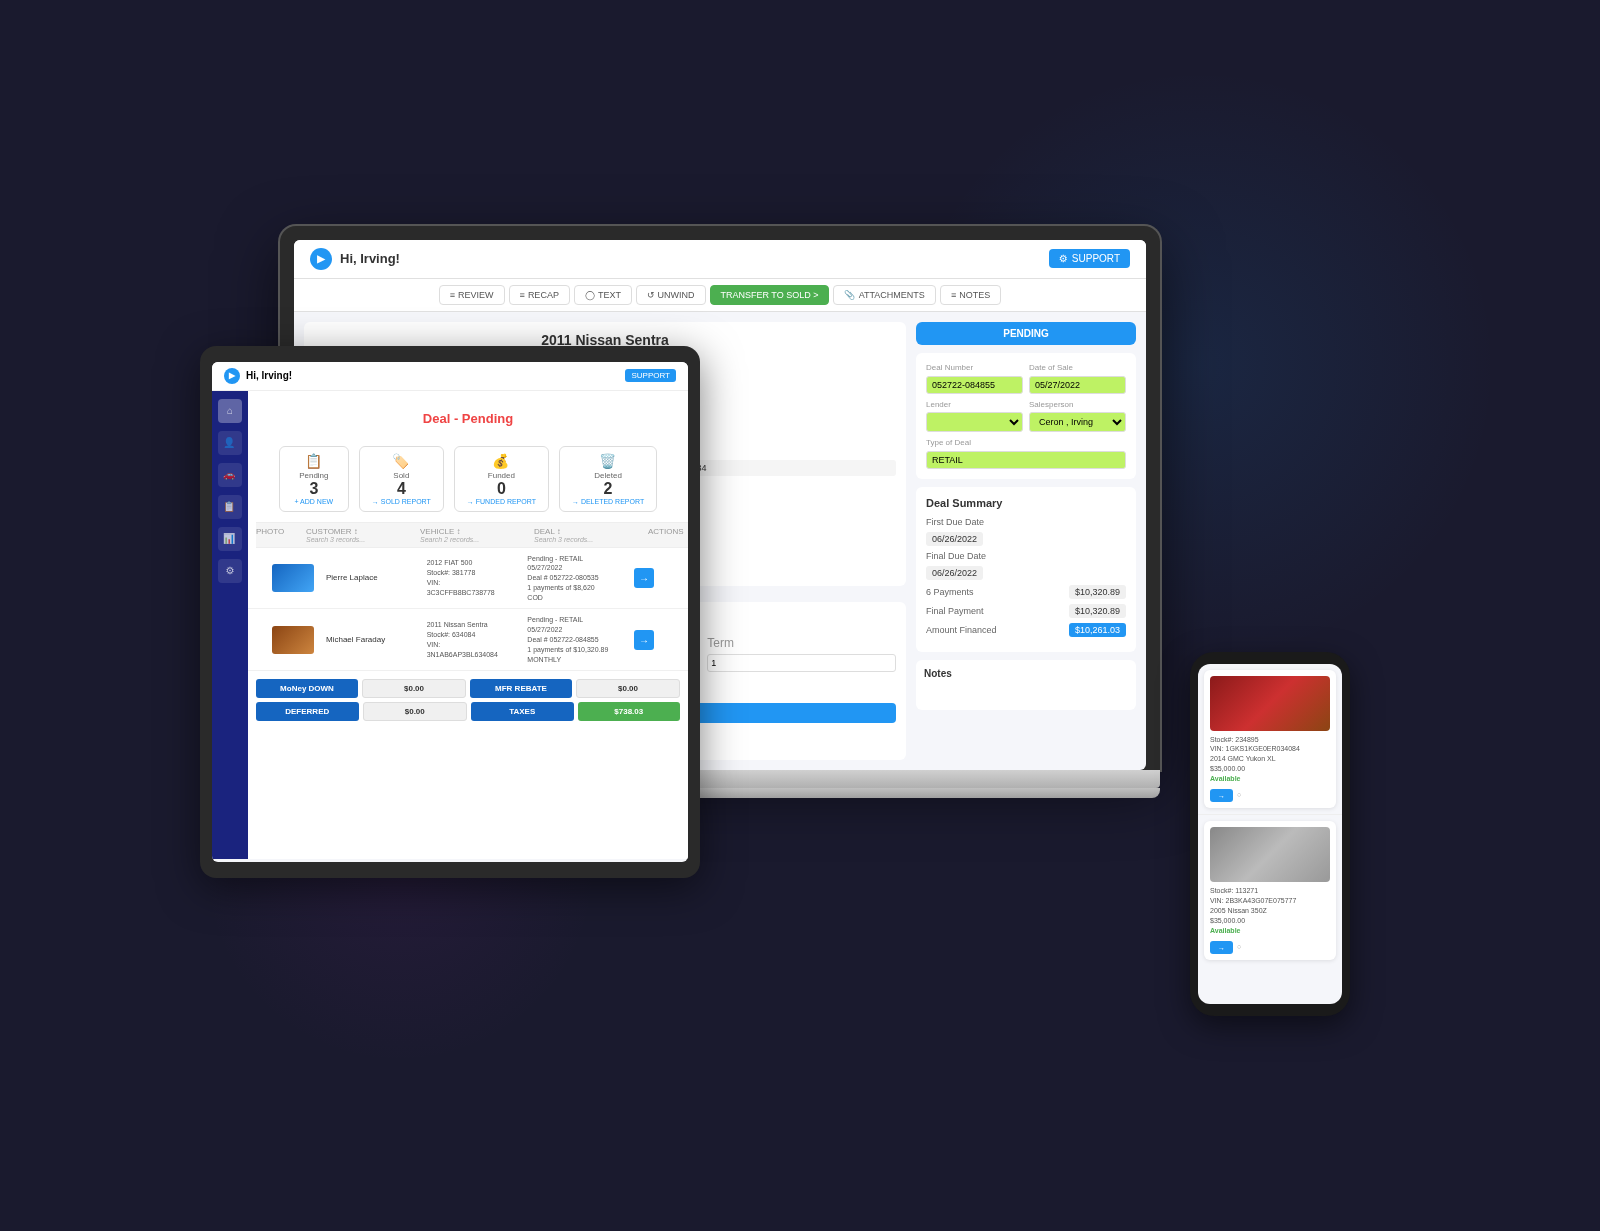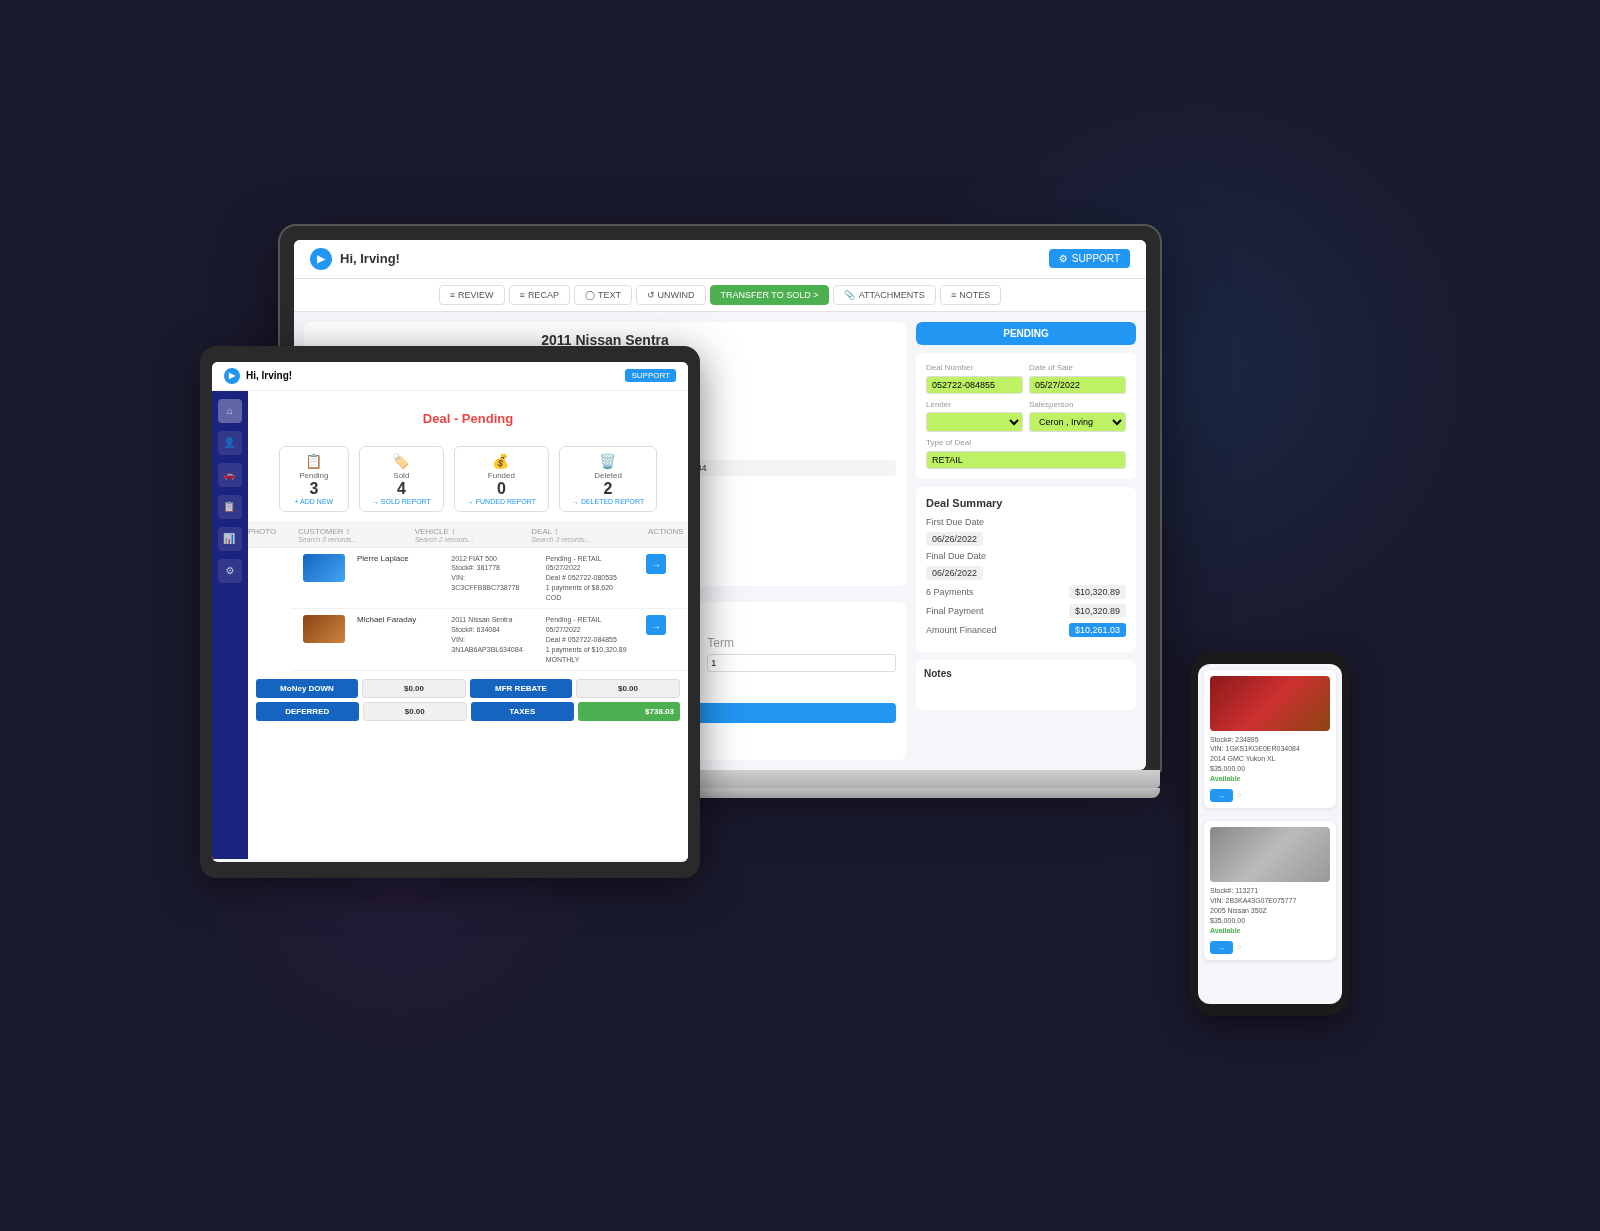--- a/index.html
+++ b/index.html
@@ -581,40 +581,40 @@
     .status-card.orange .status-card-icon { color: #FF5722; }
 
     .table-header {
       display: flex;
       background: #f5f5f5;
       padding: 4px 0;
       font-size: 8px;
       color: #999;
       border-top: 1px solid #eee;
       border-bottom: 1px solid #eee;
+      margin-left: 8px;
     }
 
     .table-col-photo { width: 50px; }
     .table-col-customer { flex: 1; }
     .table-col-vehicle { flex: 1; }
     .table-col-deal { flex: 1; }
     .table-col-actions { width: 40px; }
 
     .table-search {
       font-size: 7px;
       color: #aaa;
       font-style: italic;
     }
 
     .table-row {
       display: flex;
-      align-items: flex-start;
-      padding: 6px 12px;
+      align-items: center;
+      padding: 6px 24px;
       border-bottom: 1px solid #f0f0f0;
-      margin-left: 43px;
     }
 
     .car-thumb-blue {
       background: linear-gradient(135deg, #1565C0, #42A5F5);
       width: 42px;
       height: 28px;
       border-radius: 3px;
     }
 
     .car-thumb-red {
@@ -684,21 +684,21 @@
       padding: 4px 6px;
       border-radius: 3px;
       font-size: 8px;
       font-weight: 600;
       text-align: center;
       cursor: pointer;
       border: none;
     }
 
     .btn-blue { background: #1565C0; color: white; }
-    .btn-value { background: #4CAF50; color: white; text-align: right; }
+    .btn-value { background: #4CAF50; color: white; }
     .btn-gray-val { background: #f0f0f0; color: #333; border: 1px solid #ddd; }
 
     
     .phone {
       position: absolute;
       bottom: 50px;
       right: 50px;
       width: 160px;
       z-index: 5;
     }

